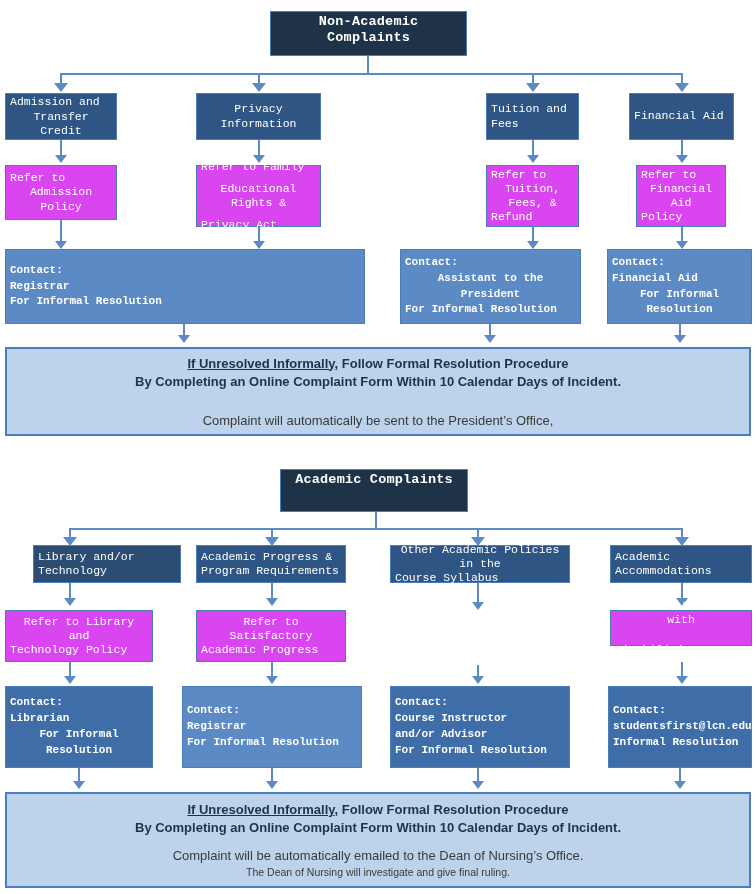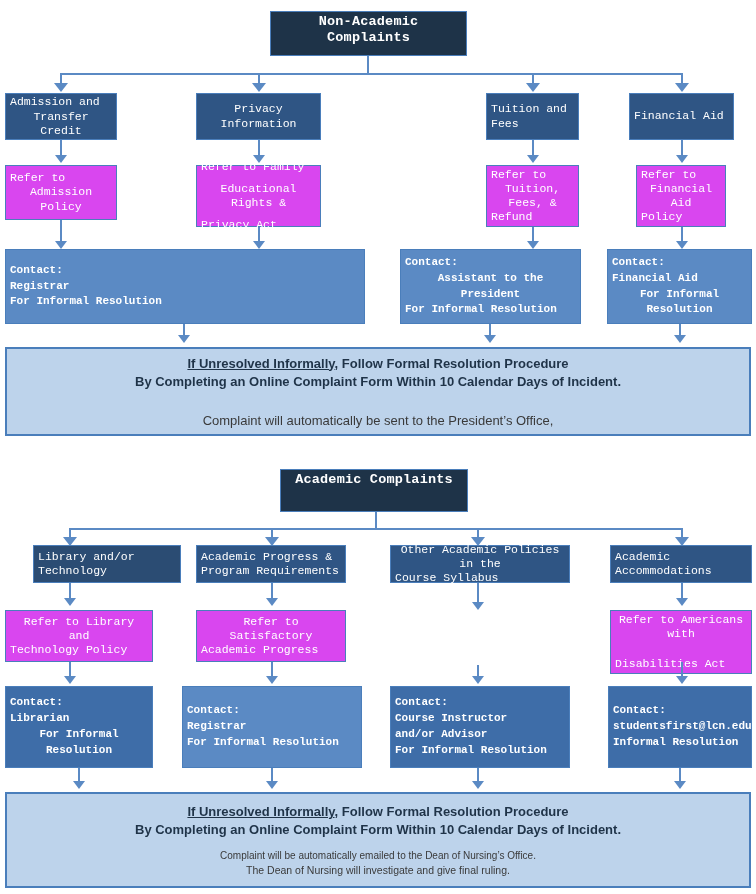--- a/index.html
+++ b/index.html
@@ -64,21 +64,21 @@
     flex-direction:column;
     align-items:center;
     justify-content:center;
     text-align:center;
   }
   .panel .l1{font-size:13px;font-weight:bold;color:#1F3348;}
   .panel .l1 u{text-decoration:underline;}
   .panel .l2{font-size:13px;font-weight:bold;color:#1F3348;margin-top:3px;}
   .panel .l3{font-size:13px;font-weight:normal;color:#3A3A3A;margin-top:24px;}
   .panel .l4{font-size:10.5px;font-weight:bold;color:#1F3348;margin-top:1px;}
-  .panel.spaced .l3{margin-top:13px;font-size:10px;}
+  .panel.spaced .l3{margin-top:13px;font-size:13px;}
   .panel.spaced .l4{font-weight:normal;color:#3A3A3A;margin-top:3px;}
 
   
   .vline{position:absolute;background:#5B8AC4;width:2px;}
   .hline{position:absolute;background:#5B8AC4;height:2px;}
   .arrow{
     position:absolute;
     width:0;height:0;
     border-left:6px solid transparent;
     border-right:6px solid transparent;
@@ -238,21 +238,21 @@
   <div class="arrow" style="left:676px;top:598px;"></div>
 
   <div class="node refer-box" style="left:5px;top:610px;width:148px;height:52px;flex-direction:column;">
     <span>Refer to Library and</span>
     <span>Technology Policy</span>
   </div>
   <div class="node refer-box" style="left:196px;top:610px;width:150px;height:52px;flex-direction:column;">
     <span>Refer to Satisfactory</span>
     <span>Academic Progress</span>
   </div>
-  <div class="node refer-box" style="left:610px;top:610px;width:142px;height:64px;flex-direction:column;gap:16px;">
+  <div class="node refer-box" style="left:610px;top:610px;width:142px;height:36px;flex-direction:column;gap:16px;">
     <span>Refer to Americans with</span>
     <span>Disabilities Act</span>
   </div>
 
   <div class="vline" style="left:69px;top:662px;height:15px;"></div>
   <div class="arrow" style="left:64px;top:676px;"></div>
   <div class="vline" style="left:271px;top:662px;height:15px;"></div>
   <div class="arrow" style="left:266px;top:676px;"></div>
   <div class="vline" style="left:477px;top:665px;height:12px;"></div>
   <div class="arrow" style="left:472px;top:676px;"></div>

